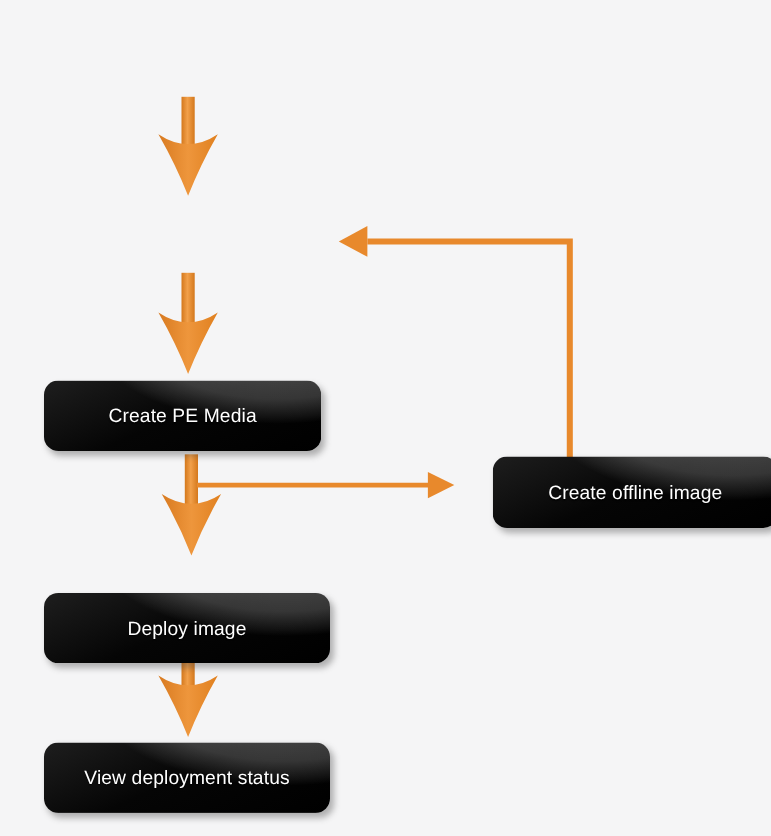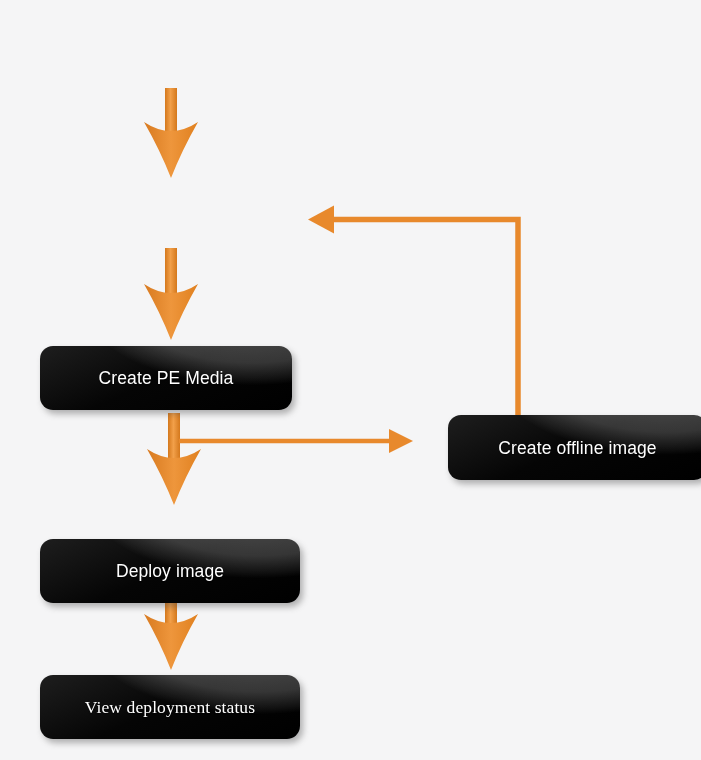--- a/index.html
+++ b/index.html
@@ -106,17 +106,17 @@
   </div>
 
   <div class="node" style="left:421px; top:415px; width:259px; height:65px;margin-left:27px;">
     <span class="line">Create offline image</span>
   </div>
 
   <div class="node" style="left:40px; top:512px; width:260px; height:64px;margin-top:27px;">
     <span class="line">Deploy image</span>
   </div>
 
-  <div class="node" style="left:40px; top:675px; width:260px; height:64px;font-family:Liberation Serif, serif;">
+  <div class="node" style="left:40px; top:675px; width:260px; height:64px;">
     <span class="line">View deployment status</span>
   </div>
 
 </div>
 
 </body></html>

